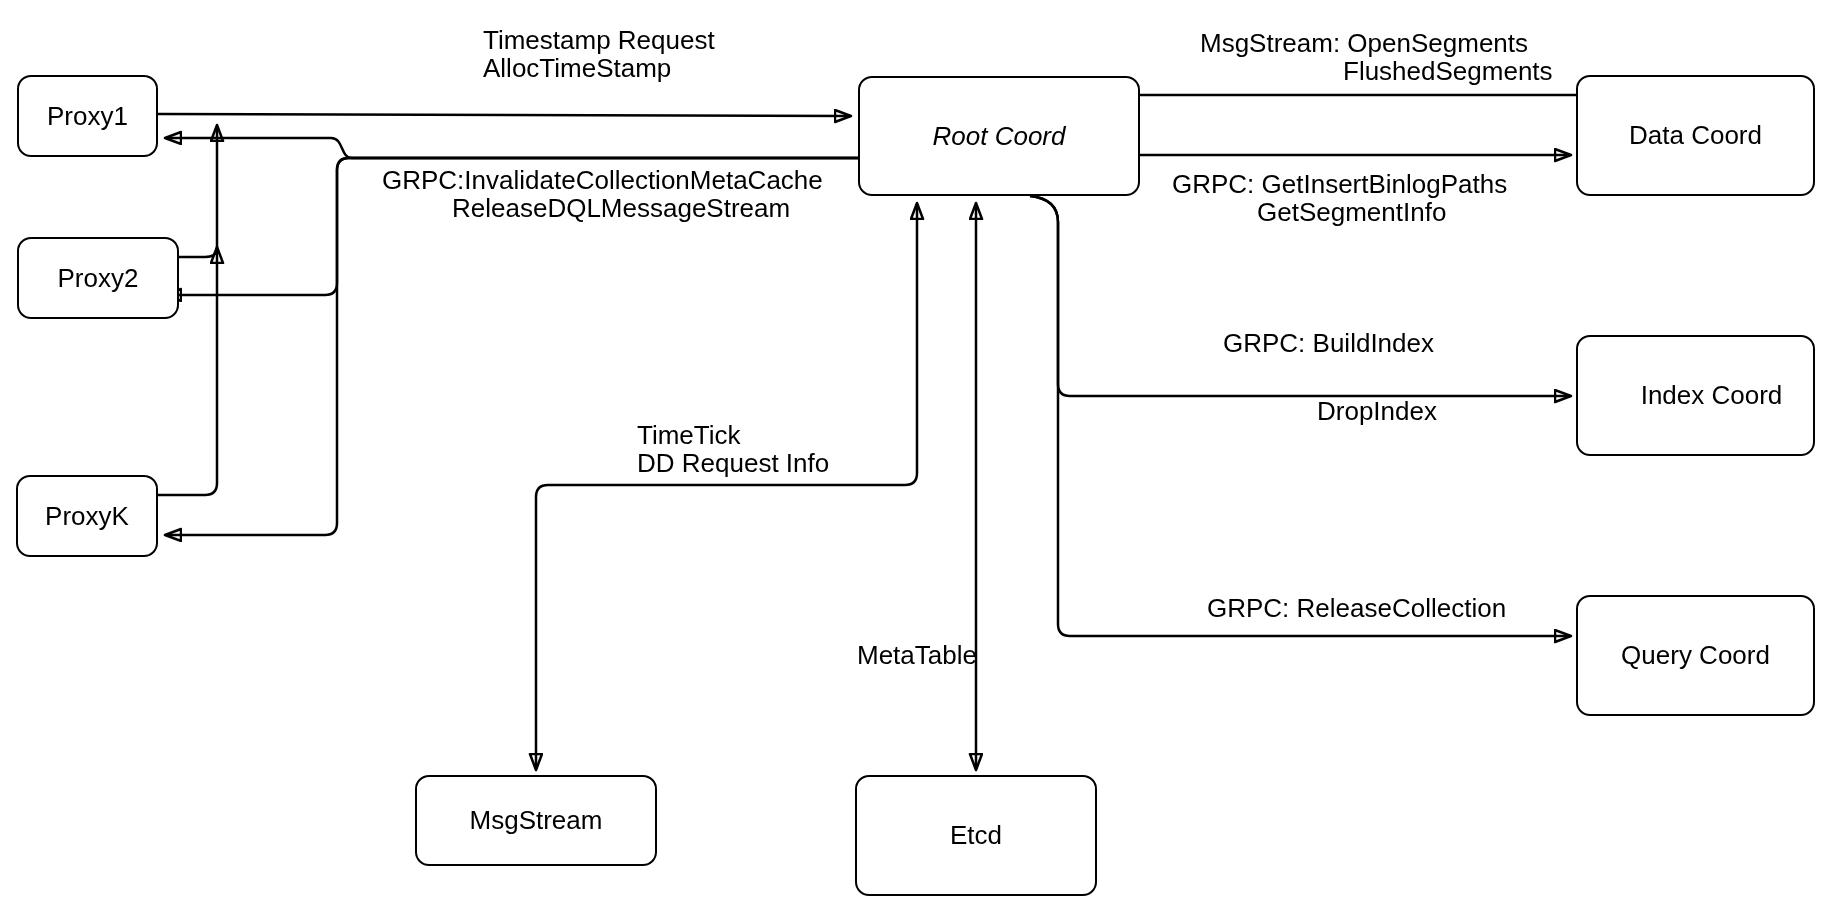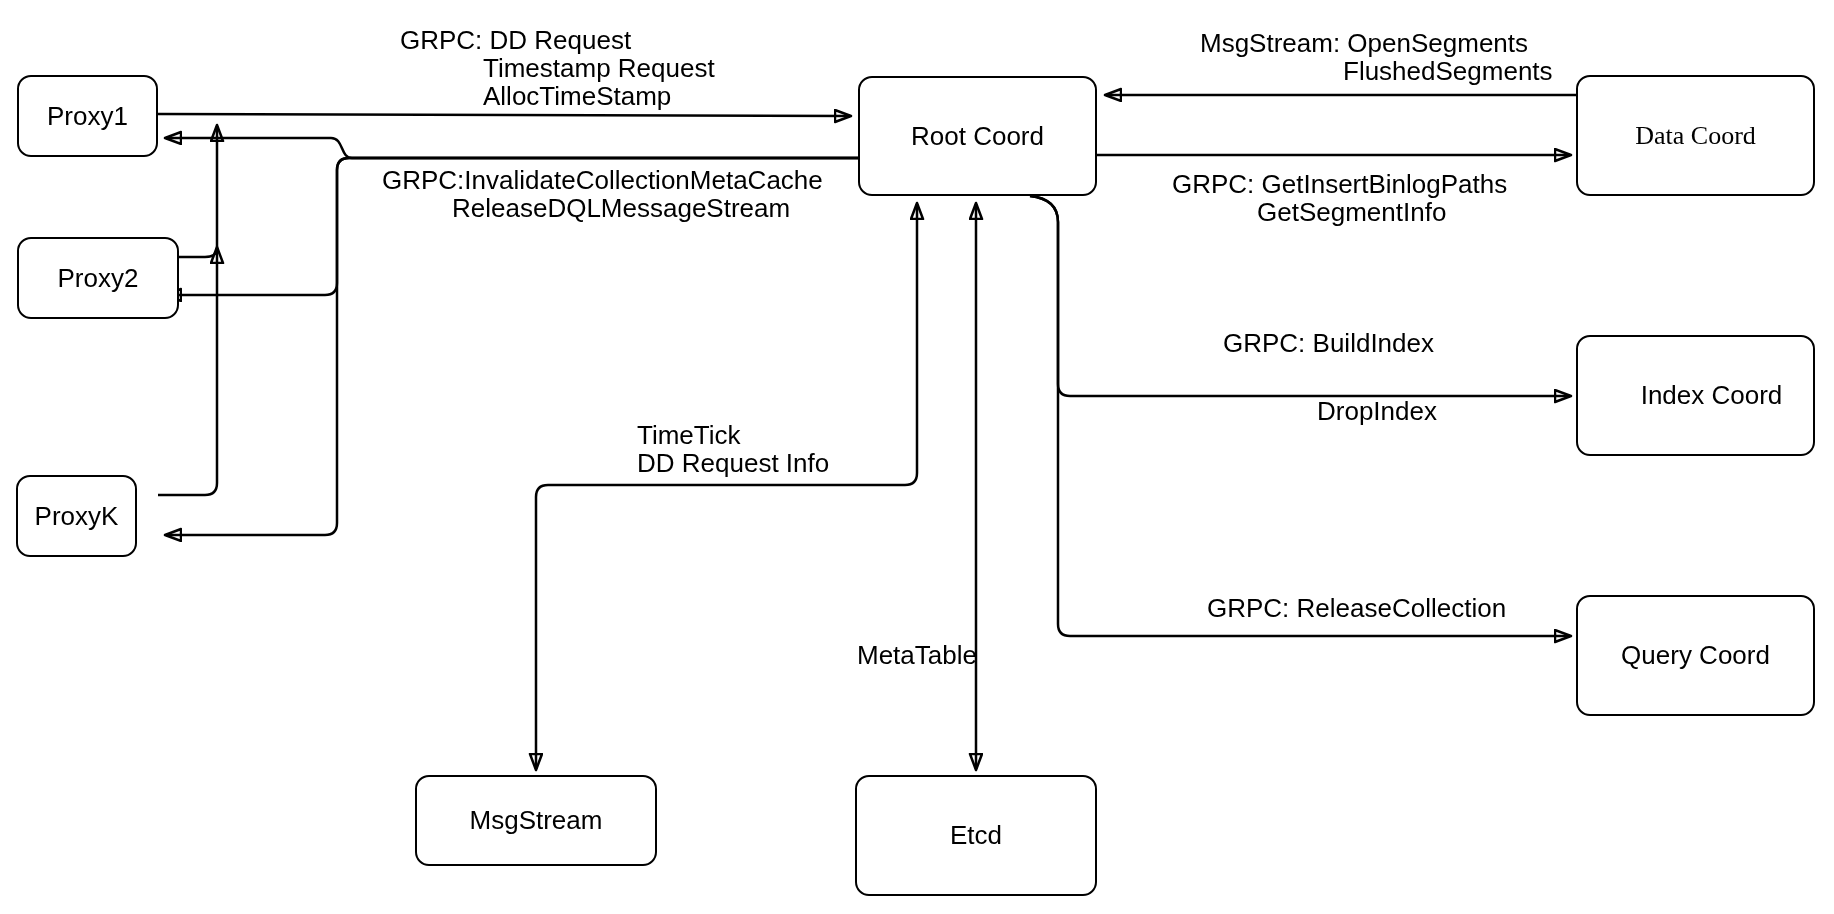--- a/index.html
+++ b/index.html
@@ -36,23 +36,23 @@
     border-radius: 14px;
     background: #ffffff;
     display: flex;
     align-items: center;
     justify-content: center;
     font-size: 26px;
     white-space: nowrap;
   }
   .n-proxy1 { left: 17px;   top: 75px;  width: 141px; height: 82px; }
   .n-proxy2 { left: 17px;   top: 237px; width: 162px; height: 82px; }
-  .n-proxyk { left: 16px;   top: 475px; width: 121px; height: 82px; }
-  .n-root   { left: 858px;  top: 76px;  width: 239px; height: 120px; }
-  .n-data   { left: 1576px; top: 75px;  width: 239px; height: 121px; font-family: Liberation Serif, serif; }
+  .n-proxyk { left: 16px;   top: 475px; width: 142px; height: 82px; }
+  .n-root   { left: 858px;  top: 76px;  width: 282px; height: 120px; font-style: italic; }
+  .n-data   { left: 1576px; top: 75px;  width: 239px; height: 121px; }
   .n-index  { left: 1576px; top: 335px; width: 239px; height: 121px; padding-left: 32px; }
   .n-query  { left: 1576px; top: 595px; width: 239px; height: 121px; }
   .n-msg    { left: 415px;  top: 775px; width: 242px; height: 91px; }
   .n-etcd   { left: 855px;  top: 775px; width: 242px; height: 121px; }
 
   .elabel {
     position: absolute;
     font-size: 26px;
     line-height: 28px;
     white-space: nowrap;
@@ -134,21 +134,20 @@
     <span>Query Coord</span>
   </div>
   <div class="node n-msg">
     <span>MsgStream</span>
   </div>
   <div class="node n-etcd">
     <span>Etcd</span>
   </div>
 
   <div class="elabel l-dd">
-    <div>GRPC: DD Request</div>
     <div class="i">Timestamp Request</div>
     <div class="i">AllocTimeStamp</div>
   </div>
 
   <div class="elabel l-inv">
     <div>GRPC:InvalidateCollectionMetaCache</div>
     <div class="i">ReleaseDQLMessageStream</div>
   </div>
 
   <div class="elabel l-msg">

